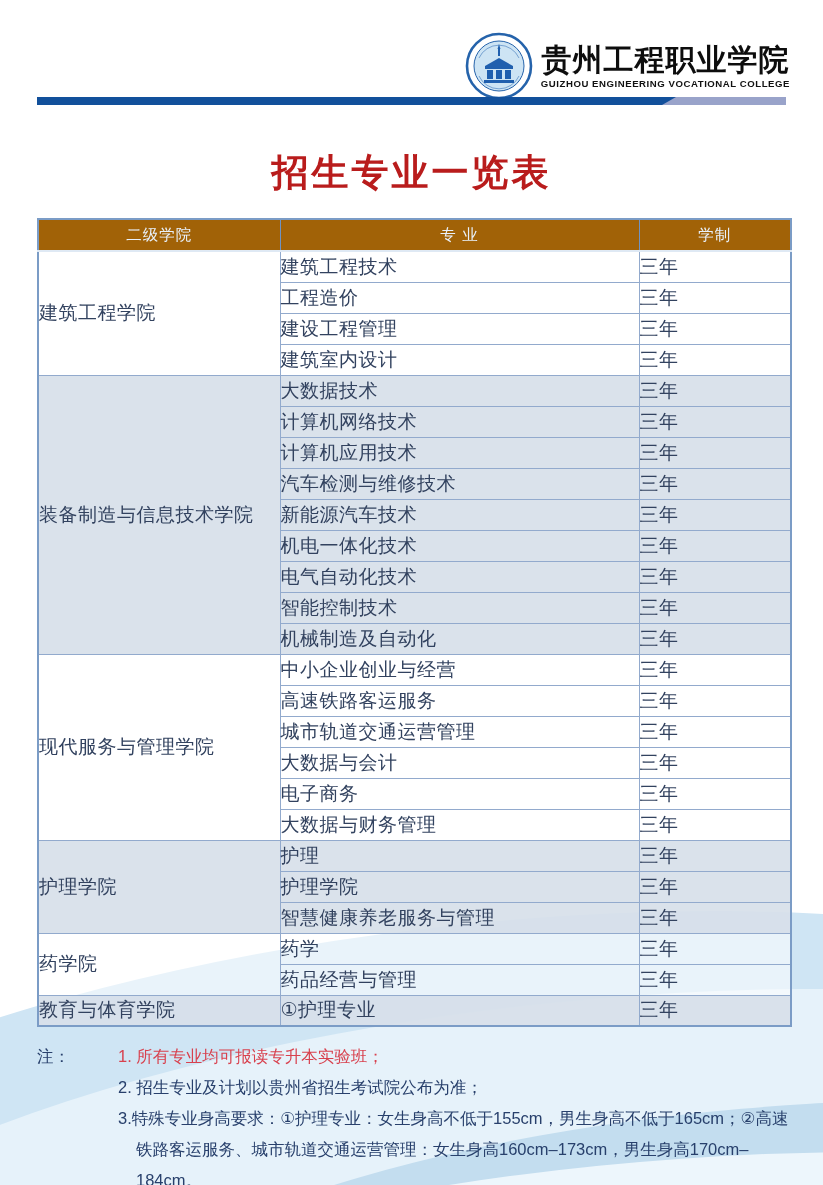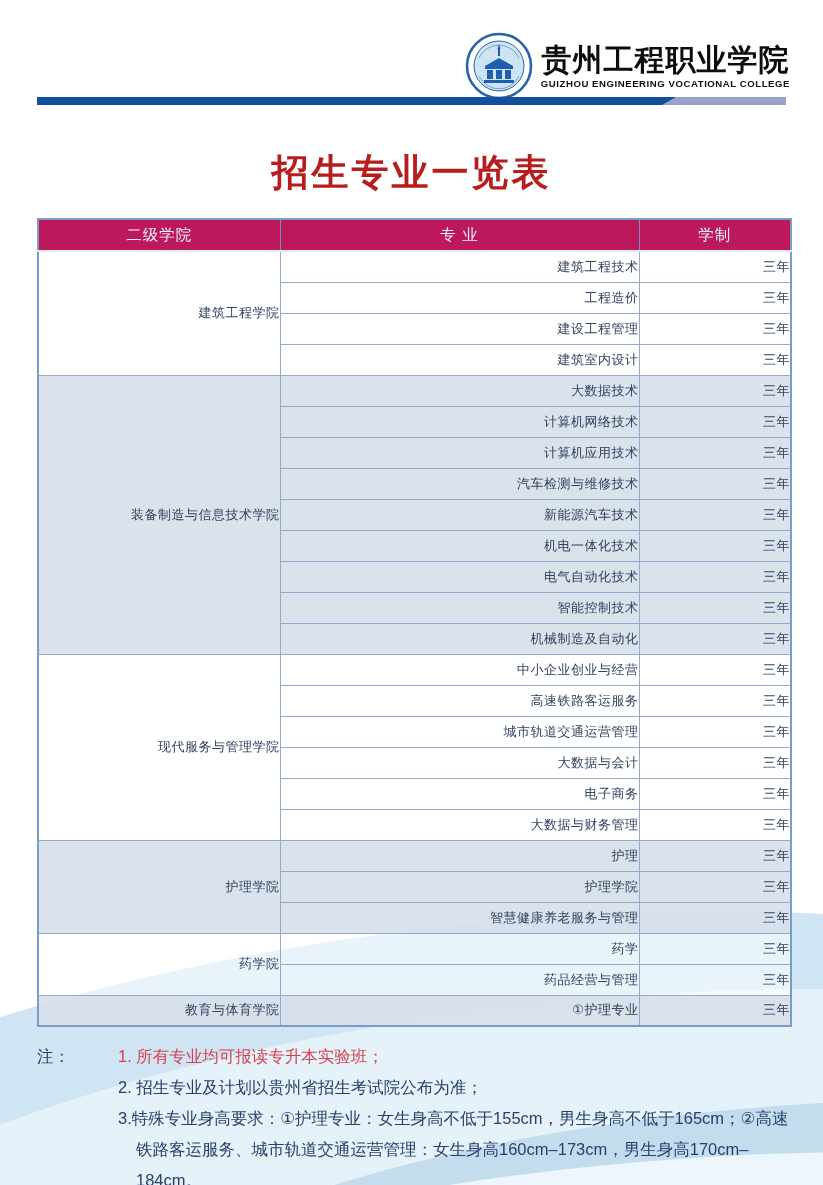--- a/index.html
+++ b/index.html
@@ -46,28 +46,28 @@
 
   
   table.majors {
     position:absolute; left:37px; top:218px; width:753px;
     border-collapse:collapse; table-layout:fixed;
   }
   table.majors col.c1 { width:242px; }
   table.majors col.c2 { width:359px; }
   table.majors col.c3 { width:152px; }
   table.majors th {
-    height:32px; background:#be185d; color:#e9f1fb; font-weight:400;
+    height:32px; background:#a16207; color:#e9f1fb; font-weight:400;
     font-size:15.5px; text-align:center; vertical-align:middle;
     border:1px solid #6e93c4; border-bottom:2px solid #dfe9f4;
     letter-spacing:1px;
   }
   table.majors td {
-    height:31px; font-size:13px; text-align:right; vertical-align:middle;
-    border:1px solid #92aacd; color:#32425f; letter-spacing:0.5px;padding-left:16px;
+    height:31px; font-size:19px; text-align:left; vertical-align:middle;
+    border:1px solid #92aacd; color:#32425f; letter-spacing:0.5px;
   }
   table.majors { border:2px solid #7b9cc6; }
   tr.shaded td { background:rgba(215,224,234,0.93); }
   tr.plain td  { background:rgba(255,255,255,0.55); }
 
   
   .notes {
     position:absolute; left:37px; top:1041px; width:752px;
     display:flex; font-size:16.5px; line-height:31px;
   }

